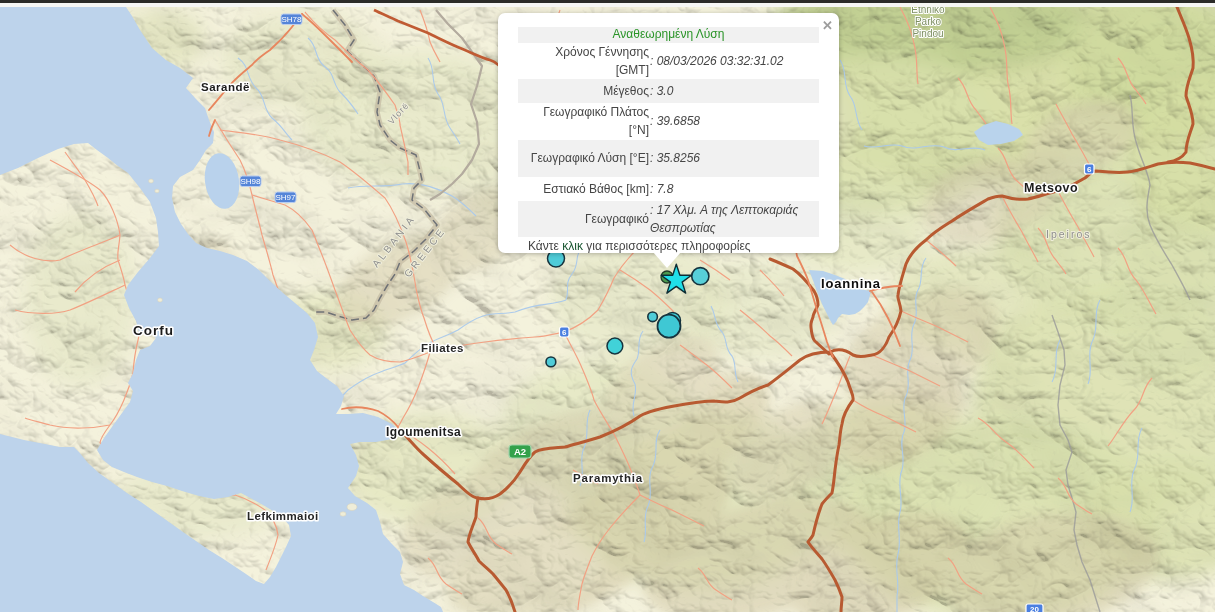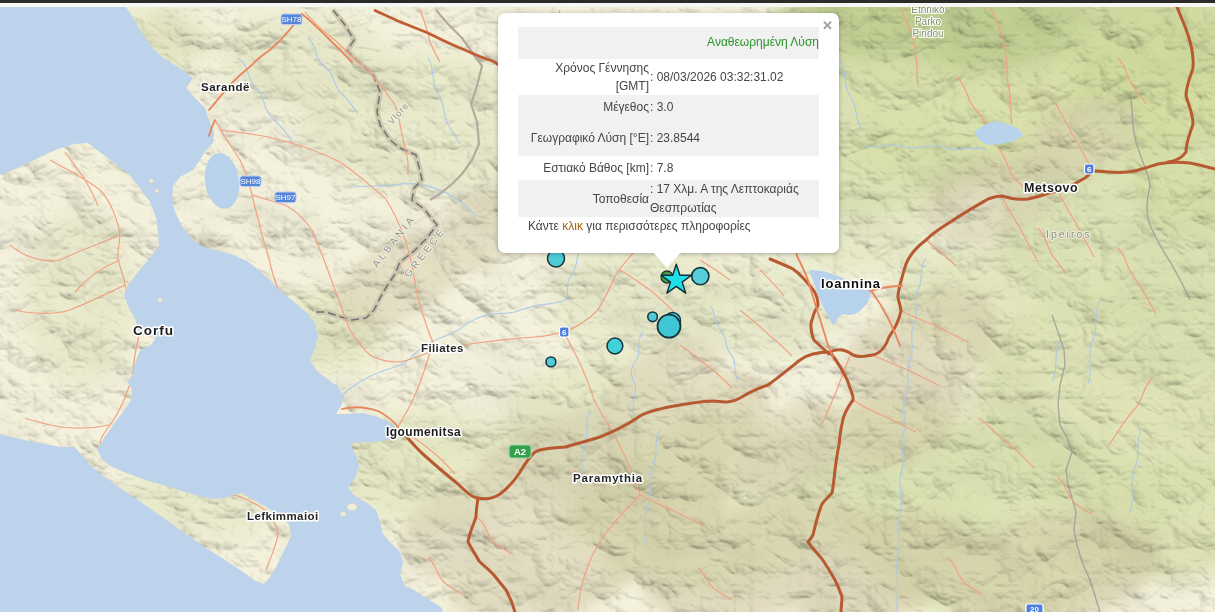--- a/index.html
+++ b/index.html
@@ -11,27 +11,27 @@
     z-index:10;}
   .popup .ptr{position:absolute;left:155px;top:239px;width:0;height:0;
     border-left:14px solid transparent;border-right:14px solid transparent;
     border-top:16px solid #fff;}
   .popup .close{position:absolute;right:6px;top:5px;font-size:13px;
     color:#9d9d9d;font-weight:bold;}
   .ptable{position:absolute;left:20px;top:14px;width:301px;
     border-collapse:collapse;font-size:12px;color:#454545;}
   .ptable td{padding:0;vertical-align:middle;line-height:18.2px;}
   .ptable .g{background:#f1f1f1;}
-  .ptable .hdr td{text-align:right;color:#2a9428;height:32px;line-height:15.5px;}
+  .ptable .hdr td{text-align:center;color:#2a9428;height:15px;line-height:15.5px;}
   .ptable .lab{width:121px;padding-left:10px;text-align:right;}
-  .ptable .val{padding-left:1px;}
+  .ptable .val{padding-left:1px;font-style:italic;}
   .r1 td{height:36px;} .r2 td{height:24px;} .r3 td{height:37px;}
   .r4 td{height:37px;} .r5 td{height:24px;} .r6 td{height:35px;}
   .r7 td{height:18.4px;}
-  a.lnk{color:#a16207;text-decoration:none;}
+  a.lnk{color:#14532d;text-decoration:none;}
 </style>
 </head>
 <body>
 <div id="stage">
 <svg id="mapsvg" width="1215" height="612" viewBox="0 0 1215 612">
 <defs>
   <filter id="hs" x="-2%" y="-2%" width="104%" height="104%">
     <feTurbulence type="turbulence" baseFrequency="0.015 0.02" numOctaves="4" seed="7" result="n"></feTurbulence>
     <feDiffuseLighting in="n" lighting-color="#ffffff" surfaceScale="14" diffuseConstant="1.2">
       <feDistantLight azimuth="300" elevation="55"></feDistantLight>
@@ -306,30 +306,34 @@
             <td colspan="2">Αναθεωρημένη Λύση</td>
           </tr>
     <tr class="r1">
             <td class="lab">Χρόνος Γέννησης [GMT]</td>
             <td class="val">: 08/03/2026 03:32:31.02</td>
           </tr>
     <tr class="r2 g">
             <td class="lab">Μέγεθος</td>
             <td class="val">: 3.0</td>
           </tr>
+    <tr class="r3">
+            <td class="lab">Γεωγραφικό Πλάτος [°N]</td>
+            <td class="val">: 39.6858</td>
+          </tr>
     <tr class="r4 g">
             <td class="lab">Γεωγραφικό Λύση [°E]</td>
-            <td class="val">: 23.8544</td>
+            <td class="val">: 35.8256</td>
           </tr>
     <tr class="r5">
             <td class="lab">Εστιακό Βάθος [km]</td>
             <td class="val">: 7.8</td>
           </tr>
     <tr class="r6 g">
-            <td class="lab">Τοποθεσία</td>
+            <td class="lab">Γεωγραφικό</td>
             <td class="val">: 17 Χλμ. Α της Λεπτοκαριάς Θεσπρωτίας</td>
           </tr>
     <tr class="r7">
             <td colspan="2" class="lab2" style="padding-left:10px">Κάντε <a class="lnk">κλικ</a> για περισσότερες πληροφορίες</td>
           </tr>
   </tbody>
       </table>
 </div>
 </div>
 

